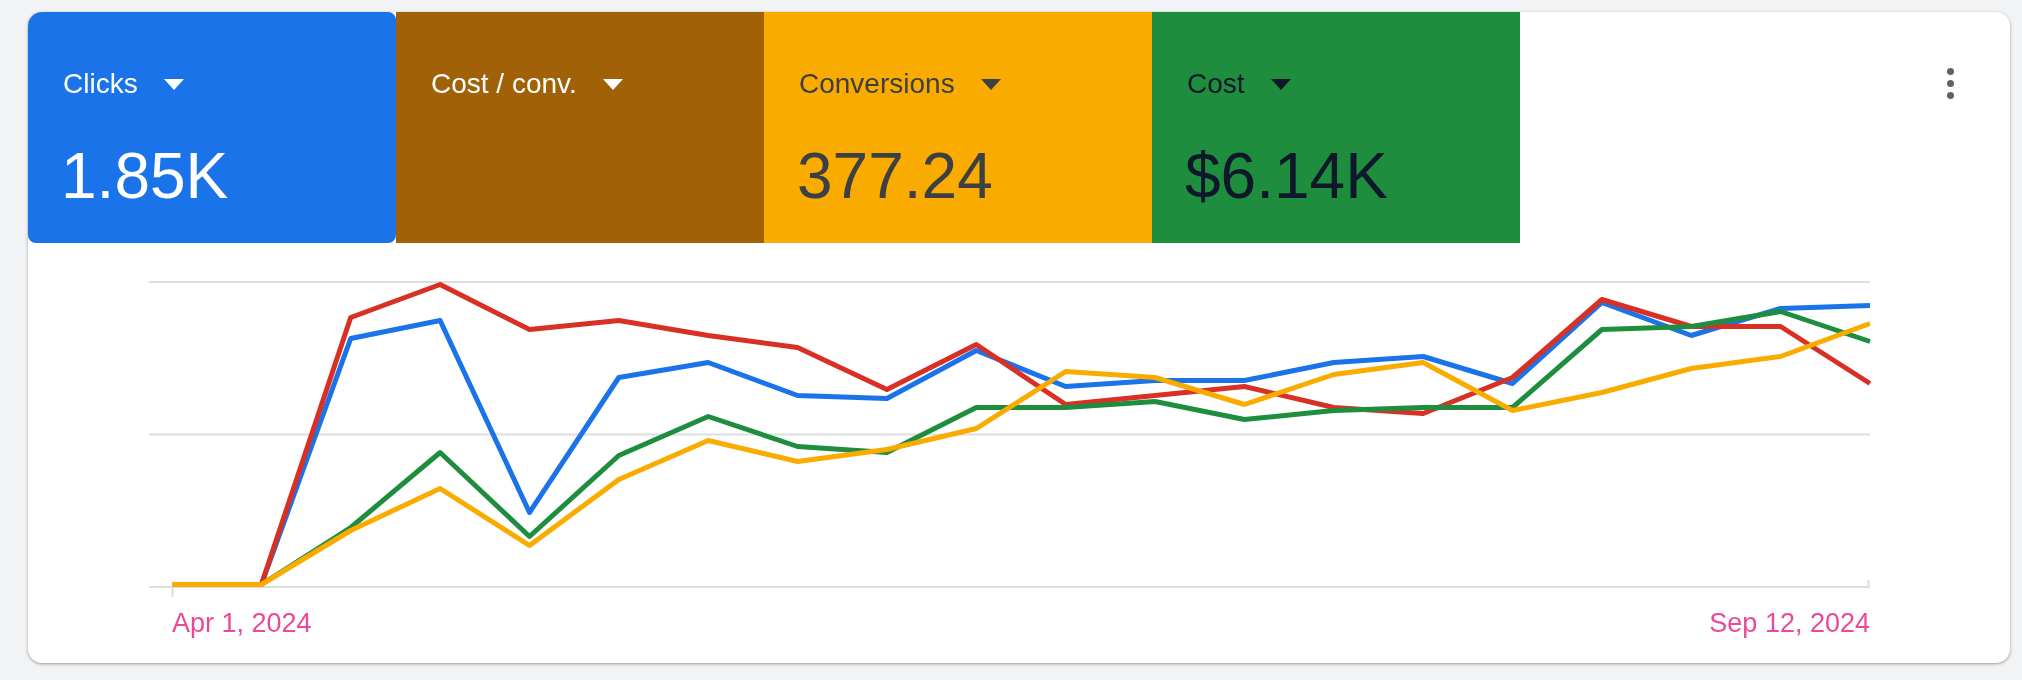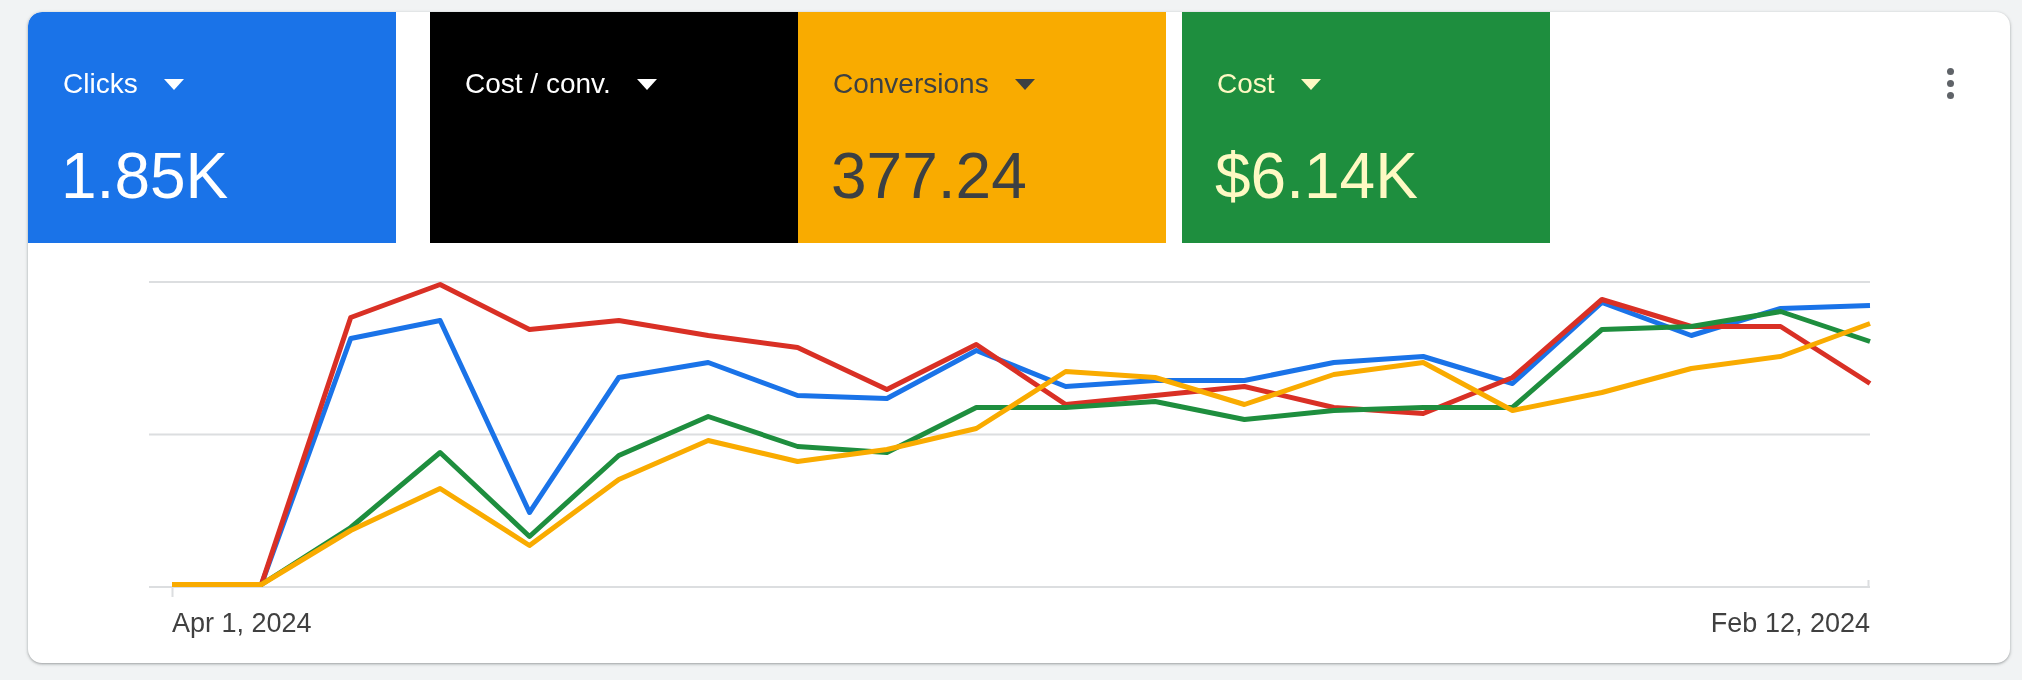--- a/index.html
+++ b/index.html
@@ -26,51 +26,51 @@
     border-top:11px solid currentColor;
   }
   .card-value{position:absolute;left:33px;top:128px;font-size:64px;line-height:72px;white-space:nowrap}
   .more-btn{
     position:absolute;left:1898px;top:47px;width:48px;height:48px;
     background:none;border:none;padding:0;cursor:pointer;
     display:flex;flex-direction:column;align-items:center;justify-content:center;gap:5px;
   }
   .more-btn .dot{width:7px;height:7px;border-radius:50%;background:#5f6368}
   .chart-svg{position:absolute;left:-28px;top:-12px;width:2022px;height:680px;display:block}
-  .axis-label{position:absolute;top:594px;font-size:27px;line-height:34px;color:#404040;white-space:nowrap}
+  .axis-label{position:absolute;top:594px;font-size:27px;line-height:34px;color:#ec4899;white-space:nowrap}
   .axis-start{left:144px}
   .axis-end{right:140px;text-align:right}
 </style>
 </head>
 <body style="background: rgb(241, 243, 244);">
 
 <section class="panel">
 
   <div class="cards-row">
-    <div class="metric-card" style="background: rgb(26, 115, 232); color: rgb(255, 255, 255);">
+    <div class="metric-card" style="background: rgb(26, 115, 232); color: rgb(255, 255, 255); border-radius: 8px;">
       <div class="card-header">
         <span>Clicks</span>
         <span class="dropdown-arrow"></span>
       </div>
       <div class="card-value">1.85K</div>
     </div>
-    <div class="metric-card" style="background: #000000; color: rgb(255, 255, 255); margin-left: 34px;">
+    <div class="metric-card" style="background: #a16207; color: rgb(255, 255, 255);">
       <div class="card-header">
         <span>Cost / conv.</span>
         <span class="dropdown-arrow"></span>
       </div>
     </div>
-    <div class="metric-card" style="background: rgb(249, 171, 0); color: rgb(60, 64, 67);">
+    <div class="metric-card" style="background: rgb(249, 171, 0); color: rgb(60, 64, 67); padding-left: 20px;">
       <div class="card-header">
         <span>Conversions</span>
         <span class="dropdown-arrow"></span>
       </div>
       <div class="card-value">377.24</div>
     </div>
-    <div class="metric-card" style="background: rgb(30, 142, 62); color: #fef9c3; margin-left: 16px;">
+    <div class="metric-card" style="background: rgb(30, 142, 62); color: #0f172a;">
       <div class="card-header">
         <span>Cost</span>
         <span class="dropdown-arrow"></span>
       </div>
       <div class="card-value">$6.14K</div>
     </div>
   </div>
 
   <button class="more-btn" aria-label="More options">
     <span class="dot"></span>
@@ -88,15 +88,15 @@
     </g>
     <g>
         <polyline points="172.0,584.5 261.4,584.5 350.7,338.5 440.1,320.5 529.5,512.5 618.8,377.5 708.2,362.5 797.6,395.5 886.9,398.5 976.3,350.5 1065.7,386.5 1155.1,380.5 1244.4,380.5 1333.8,362.5 1423.2,356.5 1512.5,383.5 1601.9,302.5 1691.3,335.5 1780.6,308.5 1870.0,305.5" fill="none" stroke="#1a73e8" stroke-width="5" stroke-linejoin="round"></polyline>
         <polyline points="172.0,584.5 261.4,584.5 350.7,317.5 440.1,284.5 529.5,329.5 618.8,320.5 708.2,335.5 797.6,347.5 886.9,389.5 976.3,344.5 1065.7,404.5 1155.1,395.5 1244.4,386.5 1333.8,407.5 1423.2,413.5 1512.5,377.5 1601.9,299.5 1691.3,326.5 1780.6,326.5 1870.0,383.5" fill="none" stroke="#d93025" stroke-width="5" stroke-linejoin="round"></polyline>
         <polyline points="172.0,584.5 261.4,584.5 350.7,527.5 440.1,452.5 529.5,536.5 618.8,455.5 708.2,416.5 797.6,446.5 886.9,452.5 976.3,407.5 1065.7,407.5 1155.1,401.5 1244.4,419.5 1333.8,410.5 1423.2,407.5 1512.5,407.5 1601.9,329.5 1691.3,326.5 1780.6,311.5 1870.0,341.5" fill="none" stroke="#1e8e3e" stroke-width="5" stroke-linejoin="round"></polyline>
         <polyline points="172.0,584.5 261.4,584.5 350.7,530.5 440.1,488.5 529.5,545.5 618.8,479.5 708.2,440.5 797.6,461.5 886.9,449.5 976.3,428.5 1065.7,371.5 1155.1,377.5 1244.4,404.5 1333.8,374.5 1423.2,362.5 1512.5,410.5 1601.9,392.5 1691.3,368.5 1780.6,356.5 1870.0,323.5" fill="none" stroke="#f9ab00" stroke-width="5" stroke-linejoin="round"></polyline>
       </g>
   </svg>
 
   <div class="axis-label axis-start">Apr 1, 2024</div>
-  <div class="axis-label axis-end">Feb 12, 2024</div>
+  <div class="axis-label axis-end">Sep 12, 2024</div>
 
 </section>
 
 </body></html>

